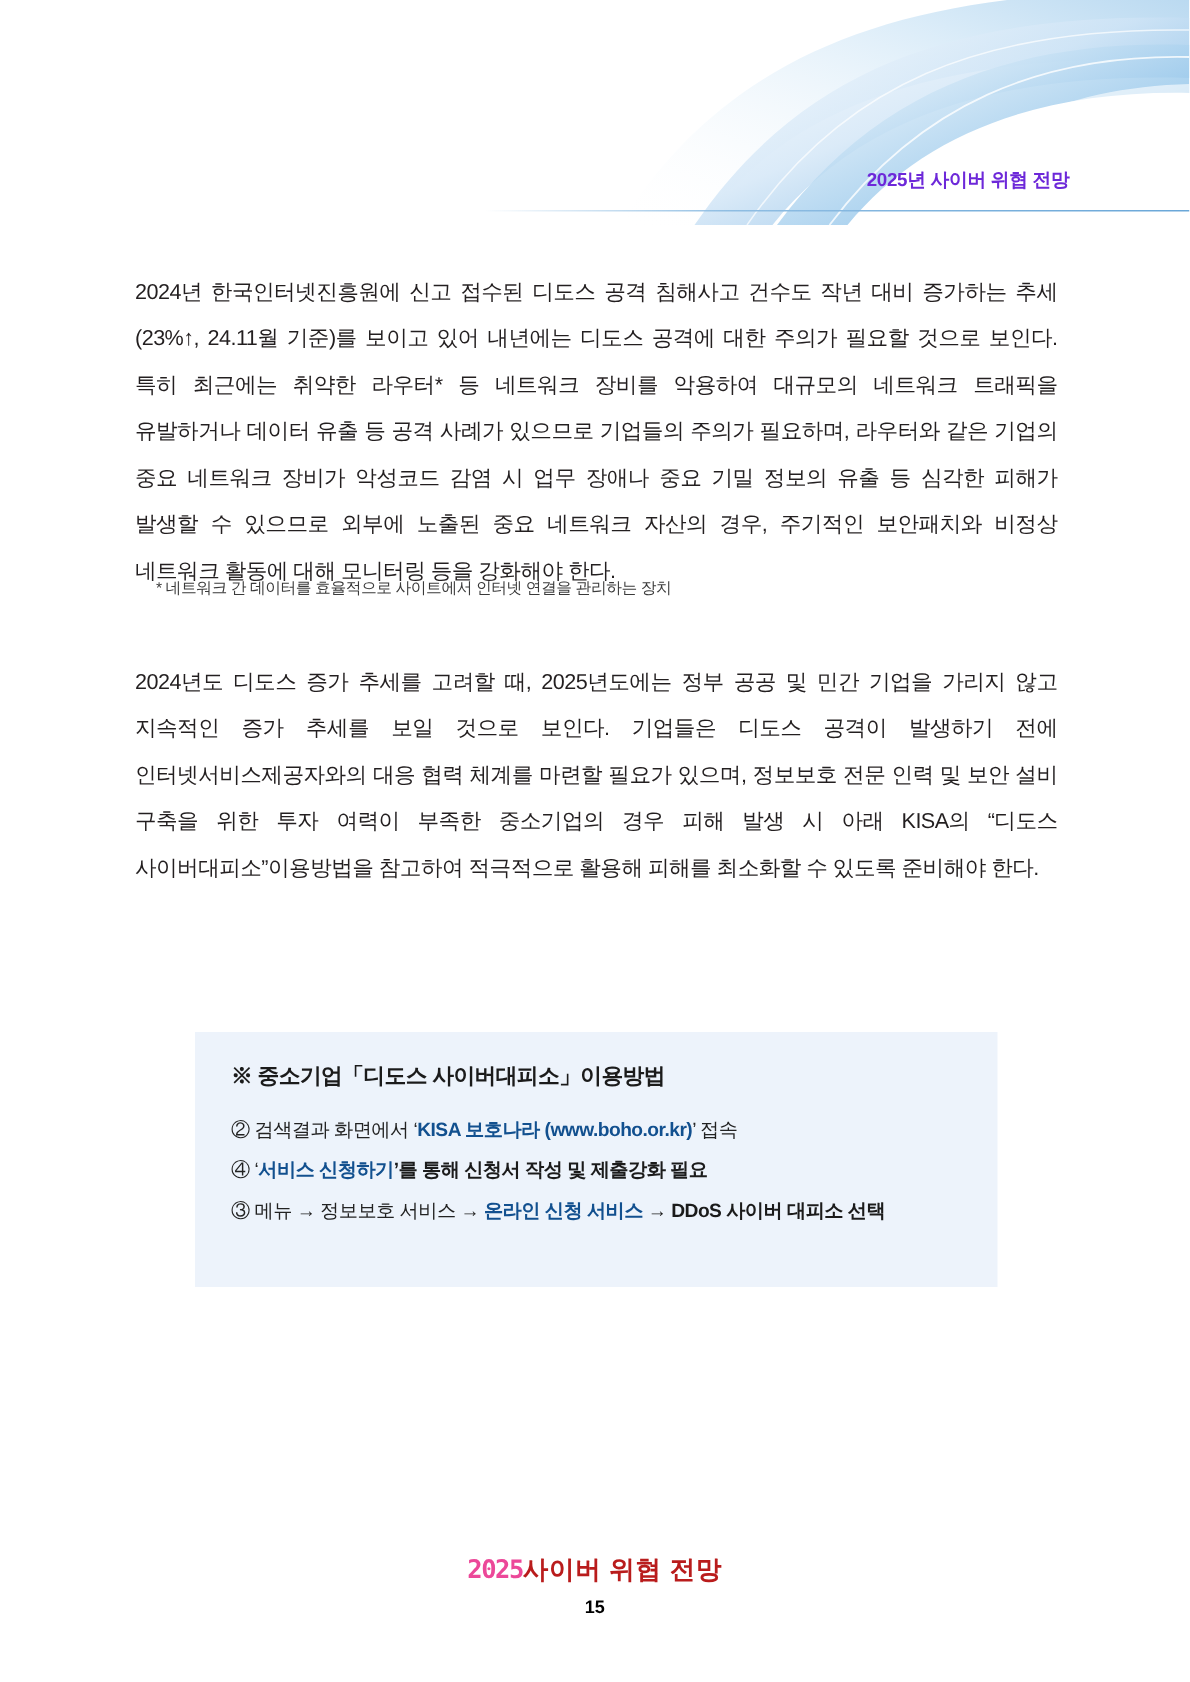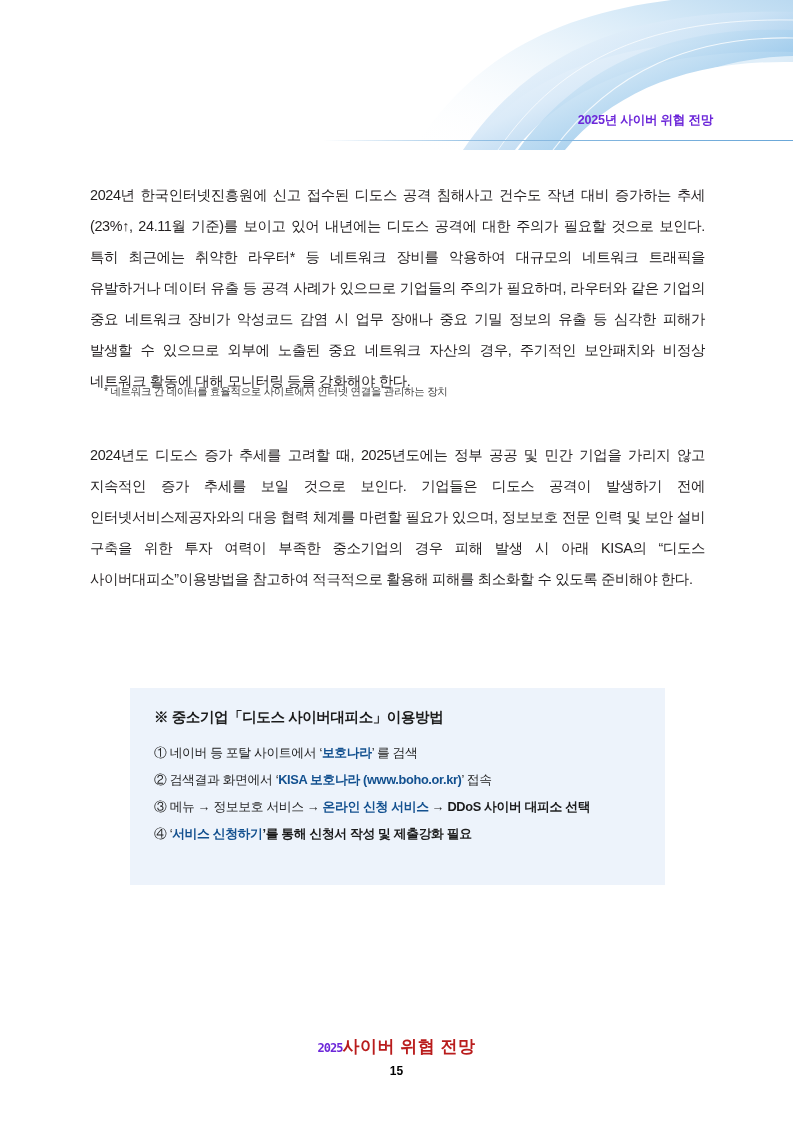--- a/index.html
+++ b/index.html
@@ -120,23 +120,23 @@
     text-align: center;
   }
   .footer-logo {
     display: inline-block;
     font-size: 17px;
     font-weight: bold;
     color: #9aa0a6;
     letter-spacing: 0.5px;
   }
   .footer-logo .num {
-    color: #6d28d9;
+    color: #ec4899;
     font-family: "DejaVu Sans Mono", monospace;
-    font-size: 12px;
+    font-size: 17px;
     letter-spacing: -1px;
   }
   .footer-logo .txt {
     color: #b91c1c;
     margin-top: 48px;
   }
   .page-number {
     margin-top: 6px;
     font-size: 12px;
     font-weight: bold;
@@ -181,34 +181,31 @@
 
   <div class="body-block" id="para1">2024년 한국인터넷진흥원에 신고 접수된 디도스 공격 침해사고 건수도 작년 대비 증가하는 추세(23%↑, 24.11월 기준)를 보이고 있어 내년에는 디도스 공격에 대한 주의가 필요할 것으로 보인다. 특히 최근에는 취약한 라우터* 등 네트워크 장비를 악용하여 대규모의 네트워크 트래픽을 유발하거나 데이터 유출 등 공격 사례가 있으므로 기업들의 주의가 필요하며, 라우터와 같은 기업의 중요 네트워크 장비가 악성코드 감염 시 업무 장애나 중요 기밀 정보의 유출 등 심각한 피해가 발생할 수 있으므로 외부에 노출된 중요 네트워크 자산의 경우, 주기적인 보안패치와 비정상 네트워크 활동에 대해 모니터링 등을 강화해야 한다.</div>
 
   <div class="footnote">* 네트워크 간 데이터를 효율적으로 사이트에서 인터넷 연결을 관리하는 장치</div>
 
   <div class="body-block" id="para2">2024년도 디도스 증가 추세를 고려할 때, 2025년도에는 정부 공공 및 민간 기업을 가리지 않고 지속적인 증가 추세를 보일 것으로 보인다. 기업들은 디도스 공격이 발생하기 전에 인터넷서비스제공자와의 대응 협력 체계를 마련할 필요가 있으며, 정보보호 전문 인력 및 보안 설비 구축을 위한 투자 여력이 부족한 중소기업의 경우 피해 발생 시 아래 KISA의 “디도스 사이버대피소”이용방법을 참고하여 적극적으로 활용해 피해를 최소화할 수 있도록 준비해야 한다.</div>
 
   <div class="info-box">
     <div class="info-box-title">※ 중소기업「디도스 사이버대피소」이용방법</div>
 
-    <div class="info-line">
-      <span>① 네이버 등 포탈 사이트에서 ‘</span><span class="b">보호나라</span><span>’ 를 검색</span>
-    </div>
 
     <div class="info-line">
       <span>② 검색결과 화면에서 ‘</span><span class="b">KISA 보호나라 (www.boho.or.kr)</span><span>’ 접속</span>
     </div>
 
     <div class="info-line">
+      <span>④ ‘</span><span class="b">서비스 신청하기</span><span class="bd">’를 통해 신청서 작성 및 제출강화 필요</span>
+    </div>
+
+    <div class="info-line">
       <span>③ 메뉴 → 정보보호 서비스 → </span><span class="b">온라인 신청 서비스</span><span class="bd"> →  DDoS 사이버 대피소 선택</span>
-    </div>
-
-    <div class="info-line">
-      <span>④ ‘</span><span class="b">서비스 신청하기</span><span class="bd">’를 통해 신청서 작성 및 제출강화 필요</span>
     </div>
   </div>
 
   <div class="footer">
     <div class="footer-logo">
       <span class="num">2025</span><span class="txt">사이버 위협 전망</span>
     </div>
     <div class="page-number">15</div>
   </div>
 

